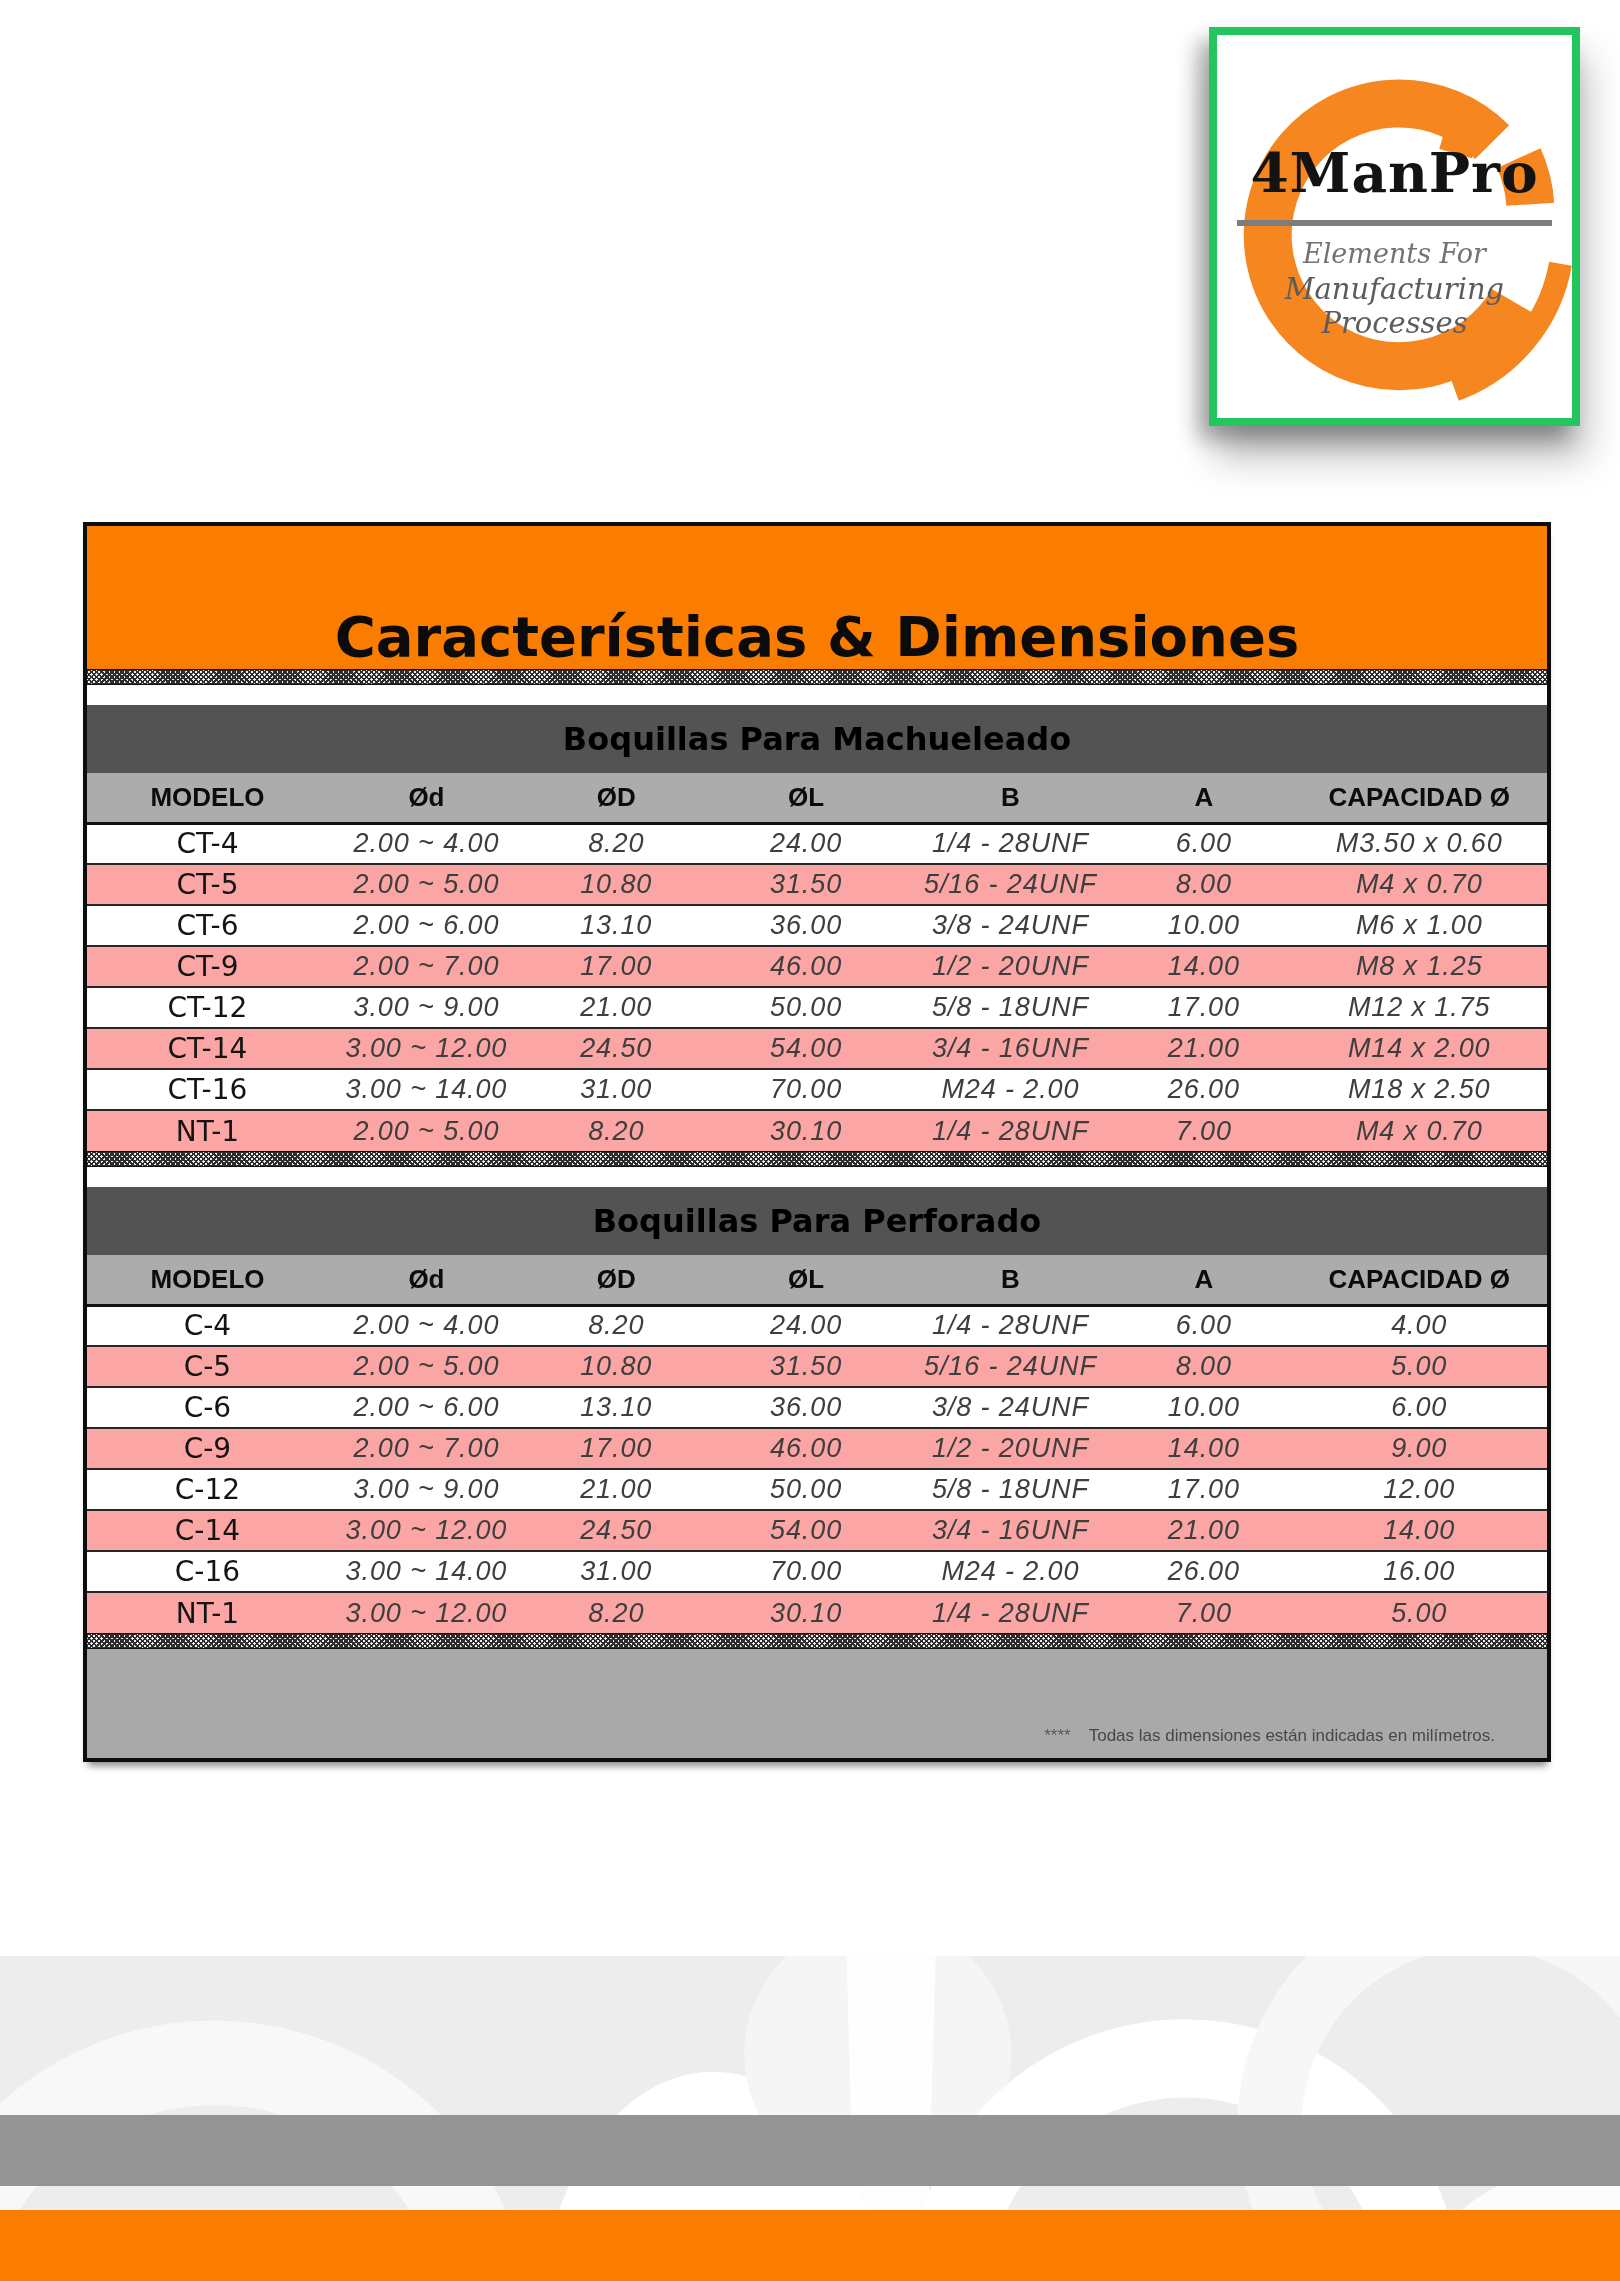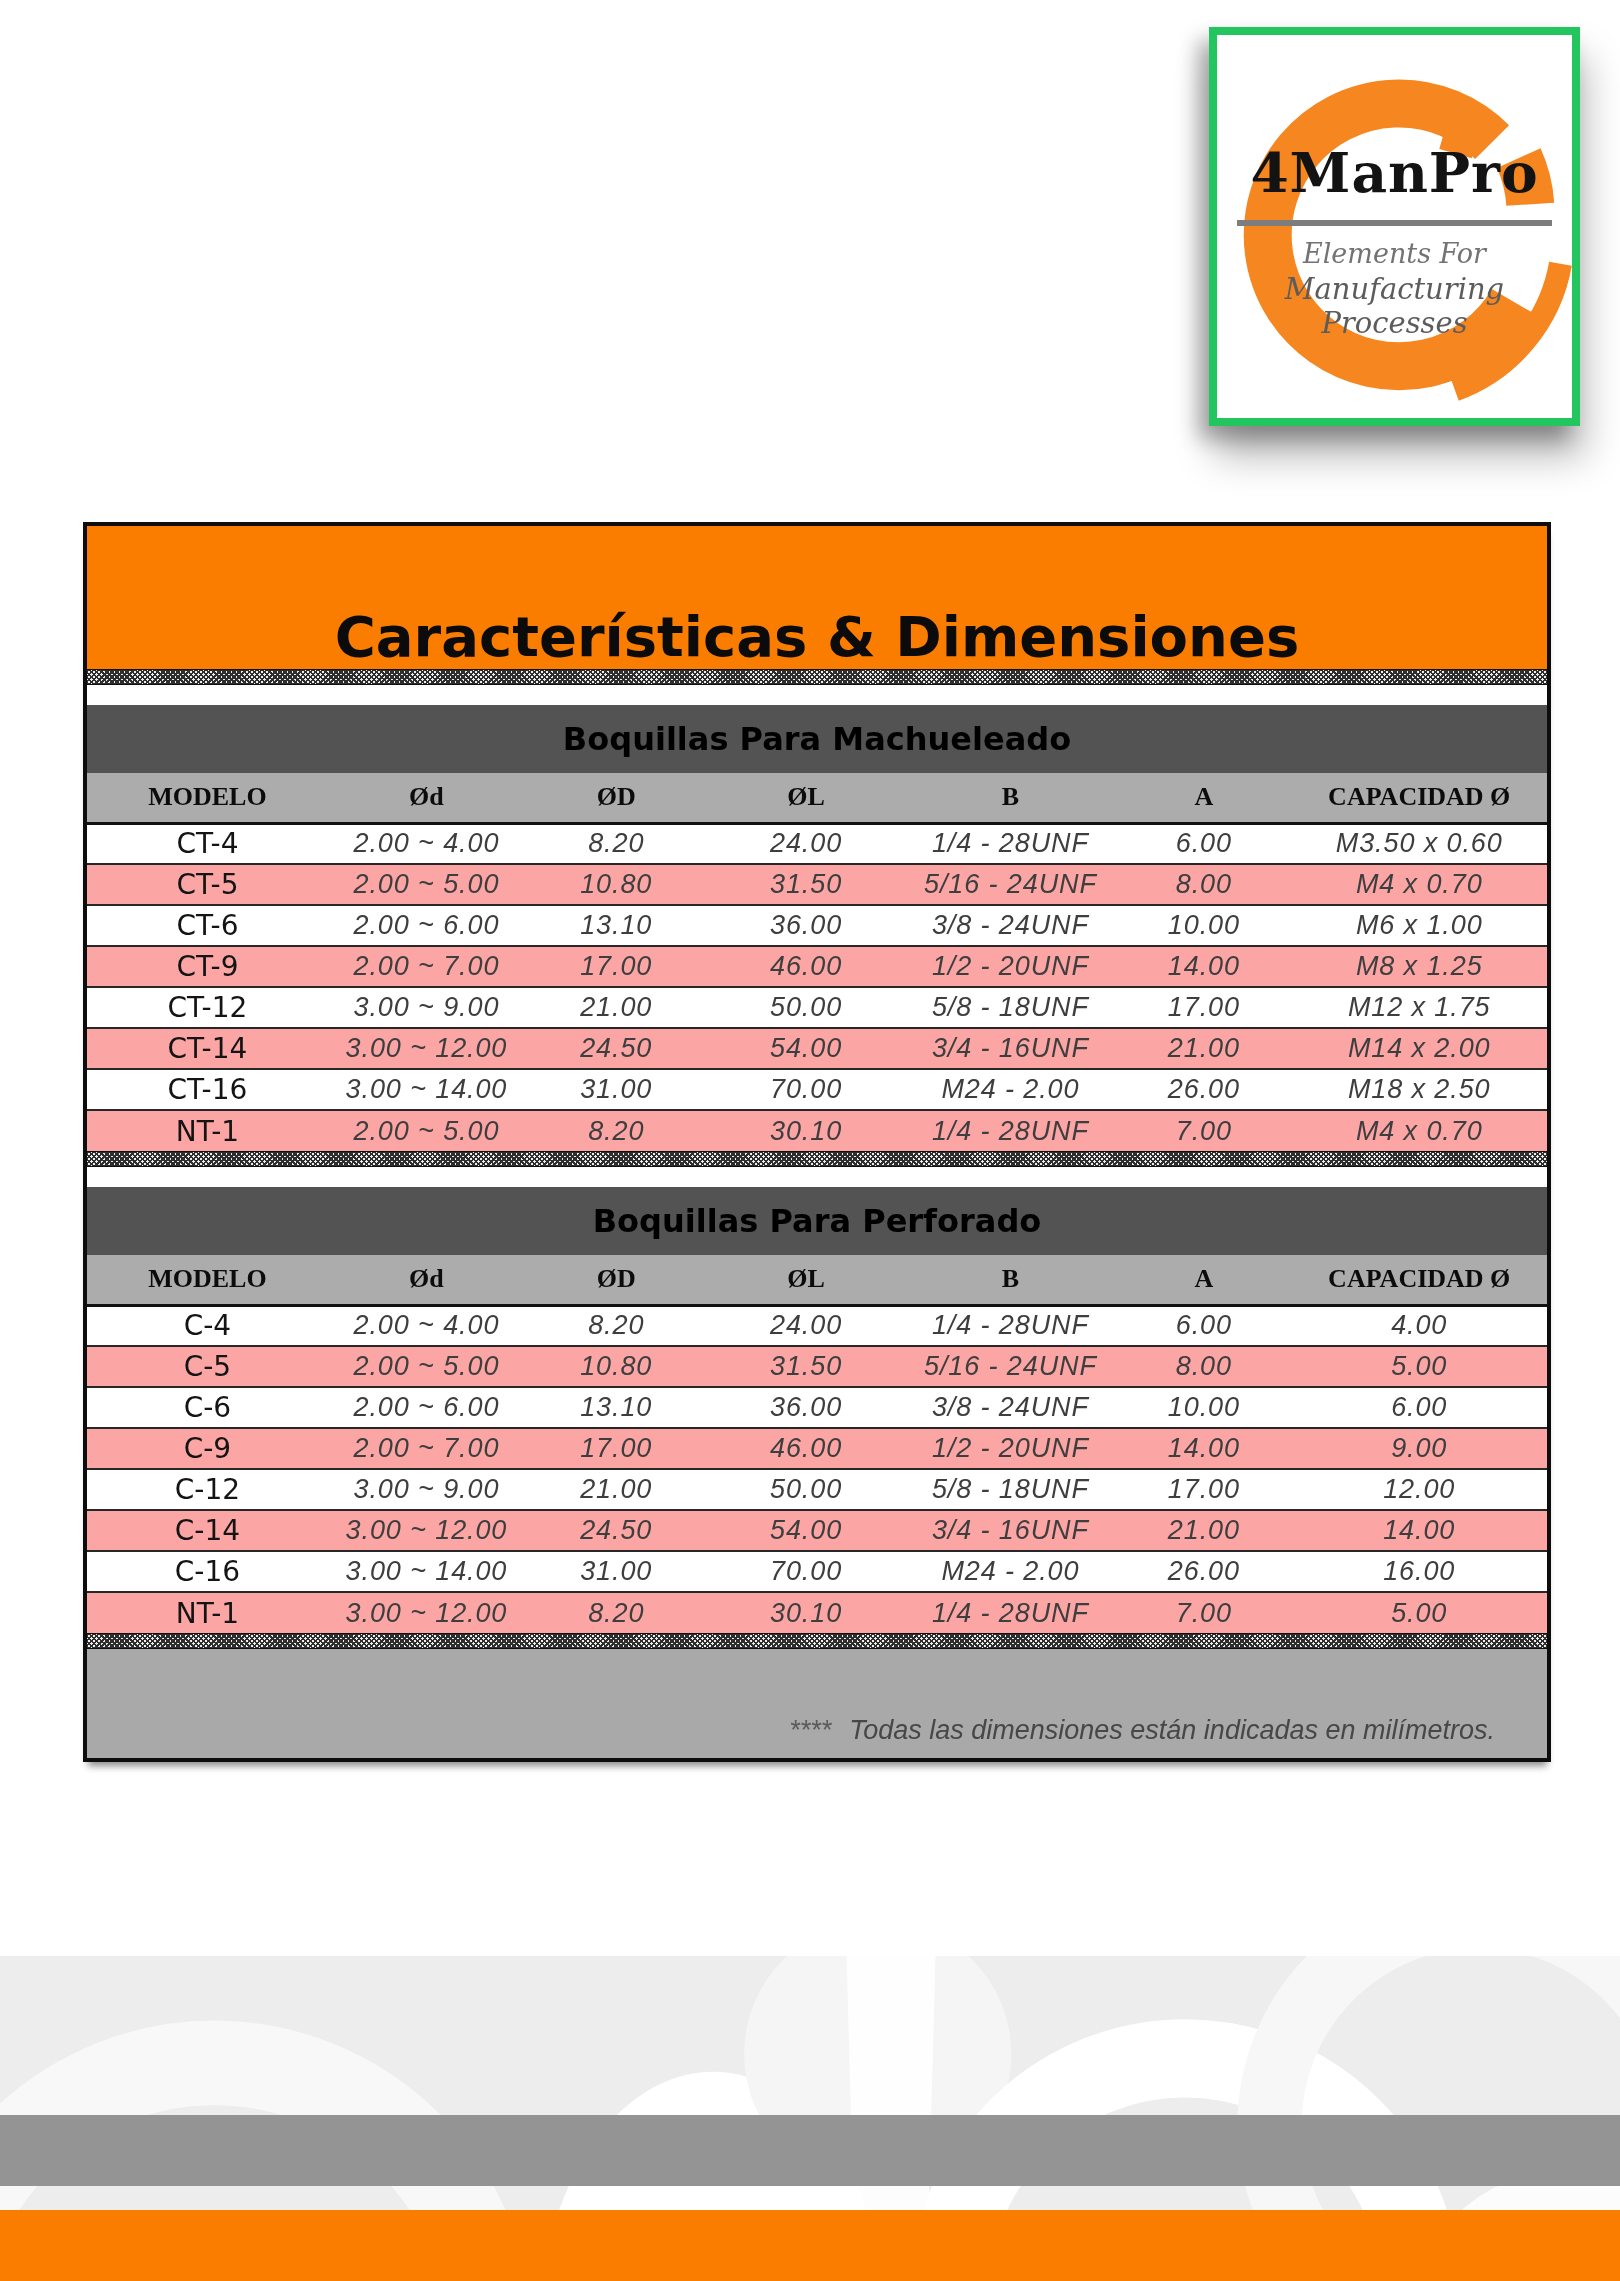--- a/index.html
+++ b/index.html
@@ -60,37 +60,37 @@
     height:68px; background:#535353; flex:0 0 auto;
     display:flex; align-items:center; justify-content:center;margin-top:20px;
   }
   .section-band span {
     font-family:"DejaVu Sans", sans-serif; font-weight:bold;
     font-size:32px; color:#000000;
   }
   table { width:100%; border-collapse:collapse; table-layout:fixed; flex:0 0 auto; }
   thead th {
     background:#ACACAC; height:50px;
-    font-family:Liberation Serif, serif; font-weight:bold;
+    font-family:Liberation Sans, sans-serif; font-weight:bold;
     font-size:26px; color:#0c0c0c; text-align:center;
     border-bottom:3.6px solid #111111;
   }
   tbody tr { height:41px; background:#ffffff; }
   tbody tr.alt { background:#fca5a5;border-radius:14px; }
   tbody tr + tr td { border-top:2.7px solid #272727; }
   td { text-align:center; vertical-align:middle; }
   td.model { font-family:"DejaVu Sans", sans-serif; font-size:28px; color:#141414; }
   td.value { font-family:"Liberation Sans", sans-serif; font-style:italic; font-size:27px; color:#3e3e3e; letter-spacing:0.9px; }
   .c0{width:16.5%}.c1{width:13.5%}.c2{width:12.5%}.c3{width:13.5%}.c4{width:14.5%}.c5{width:12%}.c6{width:17.5%}
   .footer-area {
     flex:1 1 auto; background:#A9A9A9;
     display:flex; align-items:flex-end; justify-content:flex-end;
     padding:0 52px 12.5px 0;
   }
-  .footnote { font-family:"Liberation Sans", sans-serif; font-style:italic; font-size:27px; color:#474747; }
+  .footnote { font-family:"Liberation Sans", sans-serif; font-size:17px; color:#474747; }
   .footnote .stars { margin-right:18px; color:#5a5a5a; }
 
   
   .deco { position:absolute; left:0; top:1956px; width:1621px; height:325px; background:#ededed; overflow:hidden; }
   .band-gray { position:absolute; left:0; top:2115px; width:1621px; height:71px; background:#949494; }
   .band-orange { position:absolute; left:0; top:2210px; width:1621px; height:71px; background:#FA7D00; }
 </style>
 </head>
 <body>
 

